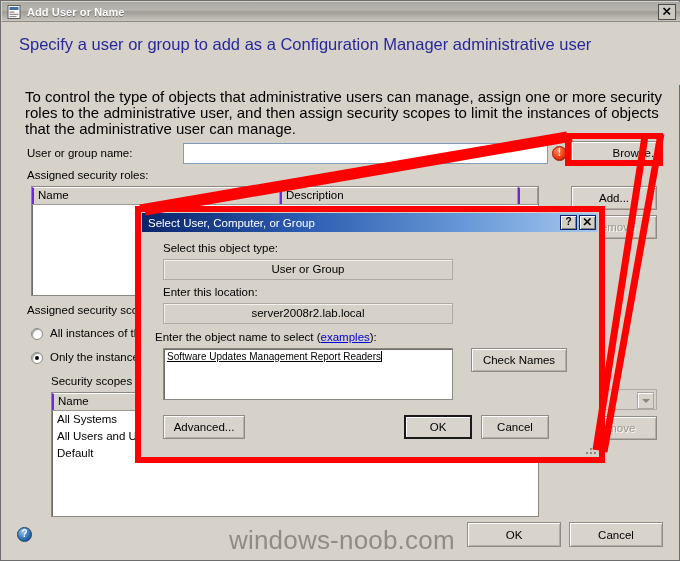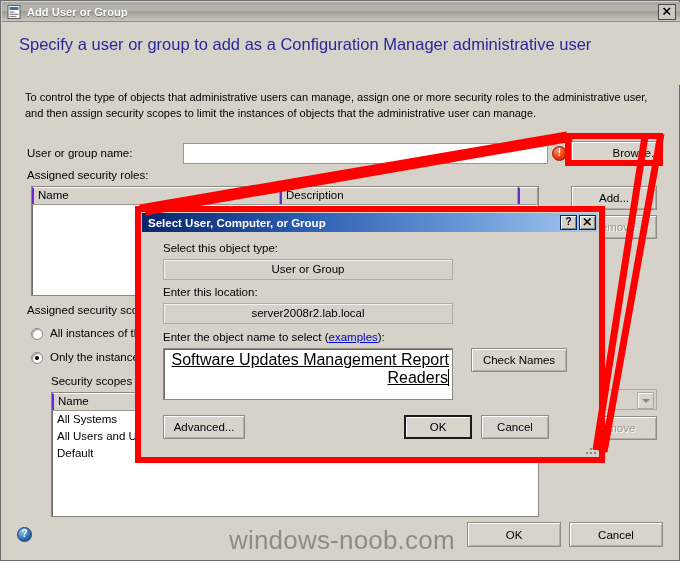--- a/index.html
+++ b/index.html
@@ -85,21 +85,21 @@
     left: 17px; top: 13px;
     font-size: 16.5px;
     color: #28289c;
     white-space: nowrap;
   }
 
   .intro-text {
     position: absolute;
     left: 24px; top: 88px;
     width: 638px;
-    font-size: 11px;
+    font-size: 15px;
     color: #000;
     line-height: 16px;
   }
 
   
   .lbl {
     position: absolute;
     font-size: 11.5px;
     color: #000;
     white-space: nowrap;
@@ -304,21 +304,21 @@
     width: 456px;
     height: 19px;
     box-sizing: border-box;
     background: linear-gradient(to right, #0a246a 0%, #2b5cb0 35%, #6a9ad8 72%, #a6c8ee 100%);
     display: flex;
     align-items: center;
     padding: 0 2px 0 6px;
   }
   .inner-title-text {
     font-size: 11.5px;
-    font-weight: bold;
+    font-weight: normal;
     color: #ffffff;
     flex: 1 1 auto;
     white-space: nowrap;
   }
   .tb-btn {
     width: 17px; height: 15px;
     box-sizing: border-box;
     background: #d4d0c8;
     border: 1px solid #0a246a;
     box-shadow: inset 1px 1px 0 #fff, inset -1px -1px 0 #8a867f;
@@ -347,23 +347,22 @@
     cursor: pointer;
   }
 
   .entrybox {
     position: absolute;
     box-sizing: border-box;
     background: #ffffff;
     border: 1px solid #8b8781;
     box-shadow: inset 1px 1px 0 #6f6b66;
     padding: 2px 3px;
-    font-size: 16px;
-    color: #000;
-    text-align: right;
+    font-size: 10px;
+    color: #000;
   }
   .resolved {
     text-decoration: underline;
     border-right: 1px solid #000;
     padding-right: 0px;
   }
 
   
   .anno { position: absolute; pointer-events: none; }
   .anno-box {
@@ -383,21 +382,21 @@
     <div class="titlebar">
       <span class="title-icon">
         <svg width="14" height="14" viewBox="0 0 14 14">
           <rect x="1" y="0.5" width="12" height="13" fill="#fdfdfd" stroke="#5b5b5b"></rect>
           <rect x="2.5" y="2" width="9" height="3" fill="#3f6fa8"></rect>
           <rect x="2.5" y="6.5" width="5" height="1.2" fill="#8a8a8a"></rect>
           <rect x="2.5" y="8.7" width="9" height="1.2" fill="#8a8a8a"></rect>
           <rect x="2.5" y="10.9" width="7" height="1.2" fill="#8a8a8a"></rect>
         </svg>
       </span>
-      <span class="title-text">Add User or Group</span>
+      <span class="title-text">Add User or Name</span>
       <span class="close-btn">
         <svg width="16" height="13" viewBox="0 0 16 13">
           <path d="M4.5 3 L11 9.5 M11 3 L4.5 9.5" stroke="#000" stroke-width="1.7" fill="none"></path>
         </svg>
       </span>
     </div>
 
     <div class="wizard-head">
       <div class="wizard-title">Specify a user or group to add as a Configuration Manager administrative user</div>
     </div>
@@ -469,21 +468,21 @@
         </svg>
       </span>
     </div>
 
     <div class="lbl" style="left:22px; top:30px;">Select this object type:</div>
     <div class="textbox readonly" style="left:22px; top:47px; width:290px; height:21px;">User or Group</div>
 
     <div class="lbl" style="left:22px; top:74px;">Enter this location:</div>
     <div class="textbox readonly" style="left:22px; top:91px; width:290px; height:21px;">server2008r2.lab.local</div>
 
-    <div class="lbl" style="left:22px; top:119px;">
+    <div class="lbl" style="left:14px; top:119px;">
       <span>Enter the object name to select (</span><span class="link">examples</span><span>):</span>
     </div>
     <div class="entrybox" style="left:22px; top:136px; width:290px; height:52px;">
       <span class="resolved">Software Updates Management Report Readers</span>
     </div>
     <div class="btn" style="left:330px; top:136px; width:96px; height:24px;">Check Names</div>
 
     <div class="btn" style="left:22px; top:203px; width:82px; height:24px;">Advanced...</div>
     <div class="btn default" style="left:263px; top:203px; width:68px; height:24px;">OK</div>
     <div class="btn" style="left:340px; top:203px; width:68px; height:24px;">Cancel</div>

